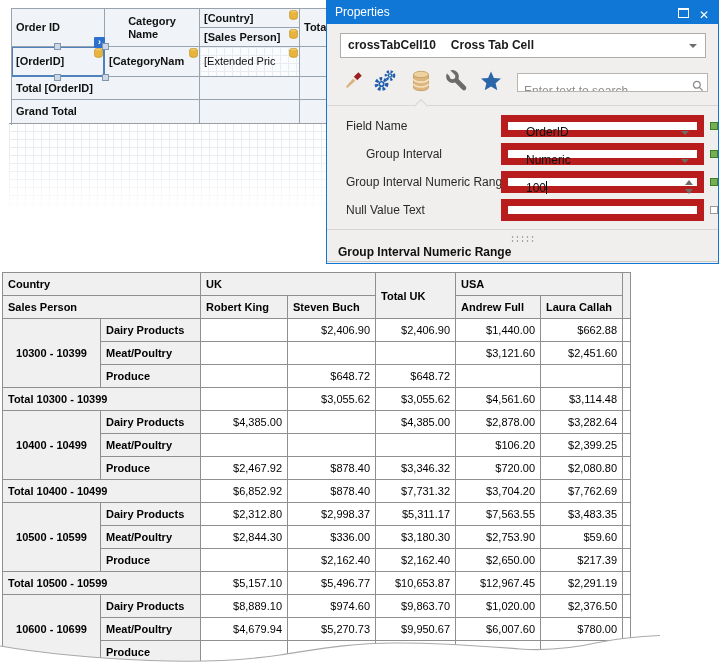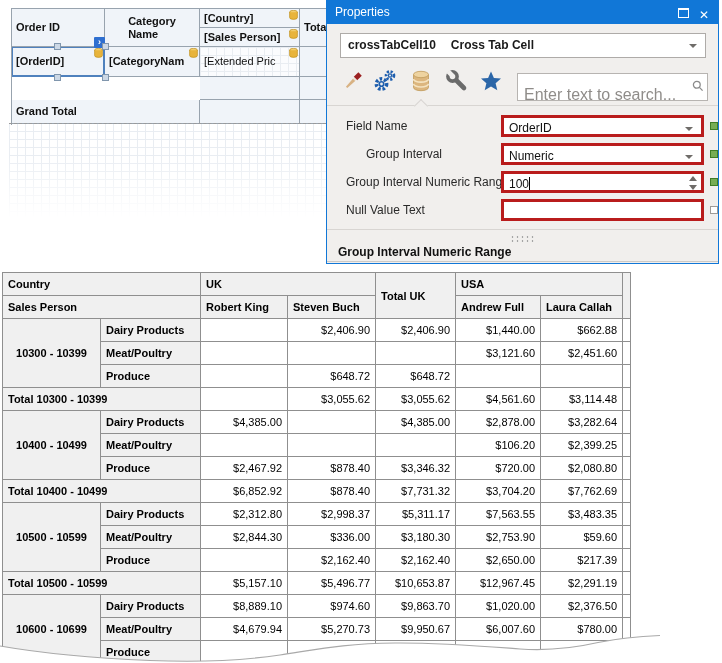--- a/index.html
+++ b/index.html
@@ -41,33 +41,33 @@
   .ptitle{height:23px;background:#1177d7;color:#fff;font-size:12px;line-height:23px;padding-left:8px;position:relative;}
   .pmax{position:absolute;right:29px;top:7px;width:9px;height:7px;border:1px solid #fff;border-top:2px solid #fff;cursor:pointer;}
   .pclose{position:absolute;right:9px;top:3px;color:#fff;font-size:12px;cursor:pointer;}
   .selcombo{position:absolute;left:13px;top:32px;width:366px;height:25px;background:#fff;
     border:1px solid #aeaba8;box-sizing:border-box;font-size:12px;font-weight:bold;color:#1a1a1a;
     line-height:23px;padding-left:7px;cursor:pointer;}
   .selcombo .typ{margin-left:15px;}
   .arrow-dn{position:absolute;right:8px;top:10px;width:0;height:0;
     border-left:4px solid transparent;border-right:4px solid transparent;border-top:4px solid #6f6c69;}
   .tbicon{position:absolute;top:66px;width:26px;height:28px;cursor:pointer;}
-  .searchbox{position:absolute;left:190px;top:72px;width:191px;height:28px;box-sizing:border-box;
-    background:#fff;border:1px solid #b7b4b1;font-size:16px;color:#333;padding:16px 24px 0 6px;
+  .searchbox{position:absolute;left:190px;top:72px;width:191px;height:19px;box-sizing:border-box;
+    background:#fff;border:1px solid #b7b4b1;font-size:12px;color:#333;padding:16px 24px 0 6px;
     font-family:"Liberation Sans",sans-serif;outline:none;}
   .searchbox::placeholder{color:#8f8c89;}
   .mag{position:absolute;left:365px;top:79px;width:12px;height:12px;}
   .tb-sep{position:absolute;left:0;top:104px;width:100%;border-top:1px solid #d8d5d2;}
   .notch{position:absolute;left:89px;top:100px;width:9px;height:9px;background:#f1efed;
     border-top:1px solid #d8d5d2;border-left:1px solid #d8d5d2;transform:rotate(45deg);}
   .prow-label{position:absolute;left:19px;width:152px;height:22px;line-height:22px;
     font-size:12px;color:#2a2a2a;white-space:nowrap;}
   .peditor{position:absolute;left:174px;width:203px;height:22px;box-sizing:border-box;
-    background:#fff;border:3px solid #b91c1c;font-size:12px;color:#111;
-    line-height:20px;padding-left:5px;cursor:text;}
+    background:#fff;border:7px solid #b91c1c;font-size:12px;color:#111;
+    line-height:20px;padding-left:18px;cursor:text;}
   .caret{display:inline-block;width:1px;height:13px;background:#000;vertical-align:-2px;}
   .spin-btns{position:absolute;right:4px;top:2px;display:flex;flex-direction:column;gap:4px;}
   .tri-up{width:0;height:0;border-left:4px solid transparent;border-right:4px solid transparent;border-bottom:5px solid #6f6c69;}
   .tri-dn{width:0;height:0;border-left:4px solid transparent;border-right:4px solid transparent;border-top:5px solid #6f6c69;}
   .pind{position:absolute;left:383px;width:8px;height:8px;box-sizing:border-box;}
   .pind.on{background:#76ad55;border:1px solid #3f7d26;}
   .pind.off{background:#fff;border:1px solid #9d9a97;}
   .splitter{position:absolute;left:0;top:228px;width:100%;height:16px;border-top:1px solid #d8d5d2;cursor:row-resize;}
   .grip{position:absolute;left:50%;top:5px;transform:translateX(-50%);width:26px;height:7px;
     background-image:radial-gradient(#a5a5a5 1px,transparent 1.2px);background-size:5px 4px;}
@@ -115,20 +115,21 @@
       <svg class="dbicon" viewBox="0 0 9 10">
           <ellipse cx="4.5" cy="2.2" rx="3.9" ry="1.9" fill="#f2cd6e" stroke="#b8860b" stroke-width="0.6"></ellipse>
           <path d="M0.6 2.2 v5.3 a3.9 1.9 0 0 0 7.8 0 v-5.3" fill="#e8b43c" stroke="#b8860b" stroke-width="0.6"></path>
         </svg></div>
     <div class="dc transparent right" style="left:188px;top:38px;width:100px;height:30px;"><span>[Extended Pric</span>
       <svg class="dbicon" viewBox="0 0 9 10">
           <ellipse cx="4.5" cy="2.2" rx="3.9" ry="1.9" fill="#f2cd6e" stroke="#b8860b" stroke-width="0.6"></ellipse>
           <path d="M0.6 2.2 v5.3 a3.9 1.9 0 0 0 7.8 0 v-5.3" fill="#e8b43c" stroke="#b8860b" stroke-width="0.6"></path>
         </svg></div>
     <div class="dc" style="left:288px;top:38px;width:32px;height:30px;"></div>
+    <div class="dc" style="left:0;top:68px;width:188px;height:23px;"><span>Total [OrderID]</span></div>
     <div class="dc" style="left:188px;top:68px;width:100px;height:23px;"></div>
     <div class="dc" style="left:288px;top:68px;width:32px;height:23px;"></div>
     <div class="dc" style="left:0;top:91px;width:188px;height:24px;"><span>Grand Total</span></div>
     <div class="dc" style="left:188px;top:91px;width:100px;height:24px;"></div>
     <div class="dc" style="left:288px;top:91px;width:32px;height:24px;"></div>
   </div>
   <div class="dash-line"></div>
   <div class="smart-tag">›</div>
   <div class="handle" style="left:45px;top:43px;"></div>
   <div class="handle" style="left:93px;top:43px;"></div>

